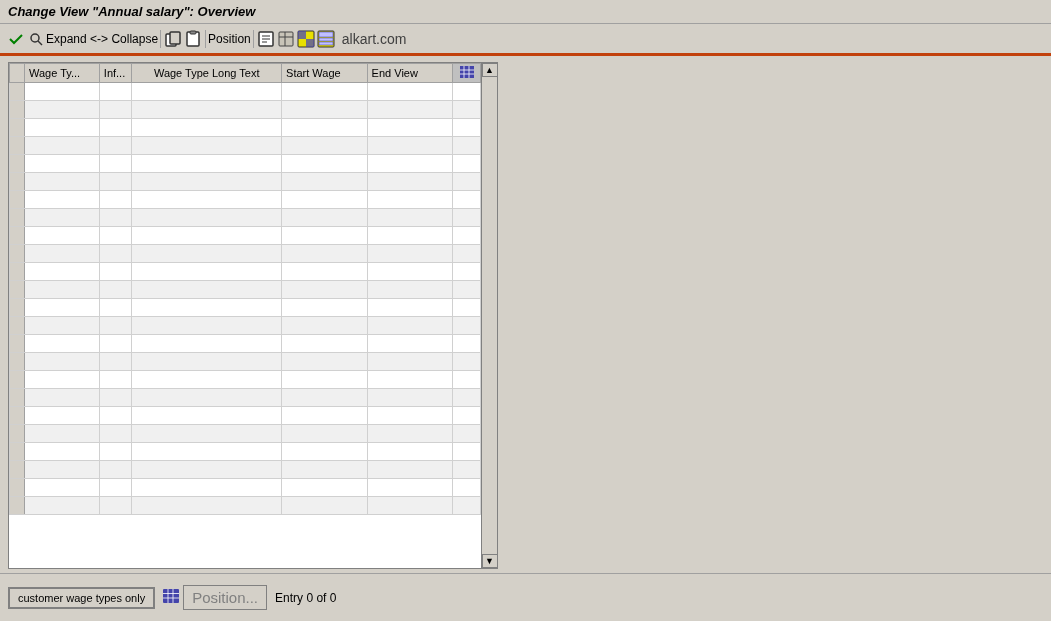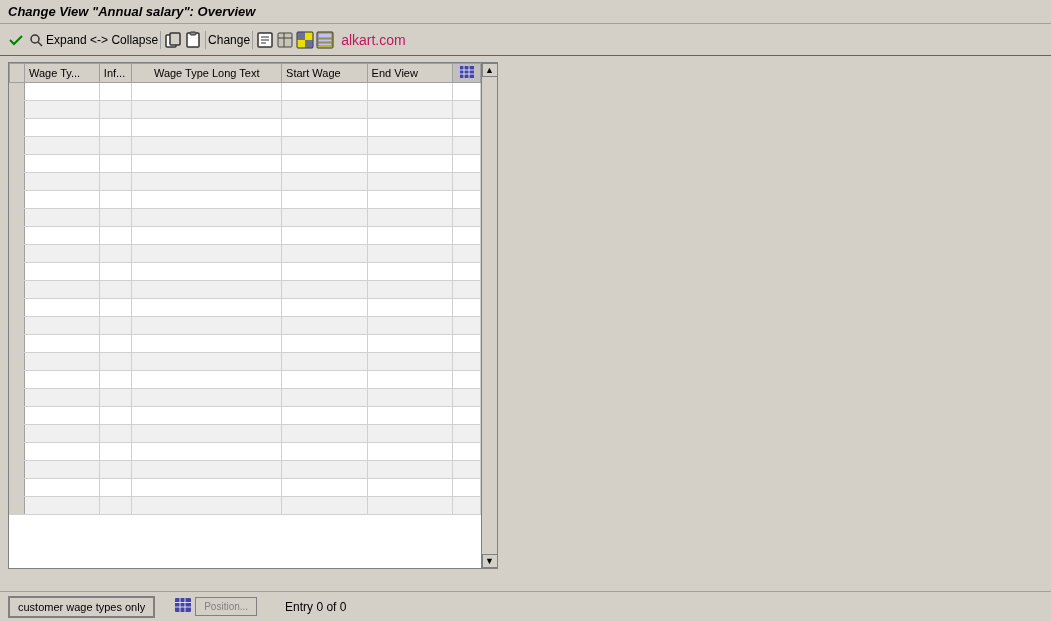--- a/index.html
+++ b/index.html
@@ -22,21 +22,21 @@
       color: #000;
       border-bottom: 1px solid #a0a0a0;
     }
 
     
     .toolbar {
       background-color: #d4d0c8;
       padding: 3px 6px;
       display: flex;
       align-items: center;
-      border-bottom: 1px solid #c2410c;
+      border-bottom: 3px solid #c2410c;
       height: 32px;
     }
 
     .toolbar-icon {
       width: 20px;
       height: 20px;
       display: inline-flex;
       align-items: center;
       justify-content: center;
       cursor: pointer;
@@ -124,55 +124,55 @@
       cursor: pointer;
       font-size: 9px;
     }
 
     
     .bottom-bar {
       background-color: #d4d0c8;
       padding: 6px 8px;
       display: flex;
       align-items: center;
-      gap: 20px;
+      gap: 8px;
       border-top: 1px solid #a0a0a0;
-      height: 30px;
+      height: 48px;
       position: absolute;
       bottom: 0;
       left: 0;
       right: 0;
     }
 
     .bottom-button {
       background-color: #d4d0c8;
       border: 2px solid #808080;
       padding: 3px 8px;
       font-size: 11px;
       cursor: pointer;
       color: #000;
       white-space: nowrap;
     }
 
     .position-button {
       background-color: #d4d0c8;
       border: 1px solid #808080;
       padding: 3px 8px;
-      font-size: 10px;
+      font-size: 15px;
       cursor: pointer;
       color: #808080;
       display: flex;
       align-items: center;
       gap: 4px;
     }
 
     .entry-text {
       font-size: 12px;
       color: #000;
-      margin-left: 8px;
+      margin-left: 0;
     }
 
     .col-wagety { width: 70px; }
     .col-inf { width: 30px; margin-top: 15px; }
     .col-longtext { width: 140px; text-align: center; }
     .col-startdate { width: 80px; }
     .col-enddate { width: 80px; }
     .col-icon { width: 26px; }
 
     .header-col-icon {
@@ -208,21 +208,21 @@
         <rect x="6" y="2" width="10" height="12" rx="1" stroke="#333" stroke-width="1.5" fill="#d4d0c8"></rect>
       </svg>
   </span>
   <span class="toolbar-icon" title="Paste">
     <svg width="18" height="18" viewBox="0 0 18 18">
         <rect x="3" y="2" width="12" height="14" rx="1" stroke="#333" stroke-width="1.5" fill="#fff"></rect>
         <rect x="6" y="1" width="6" height="3" rx="1" fill="#888" stroke="#333" stroke-width="1"></rect>
       </svg>
   </span>
   <span class="toolbar-separator"></span>
-  <span class="toolbar-text">Change</span>
+  <span class="toolbar-text">Position</span>
   <span class="toolbar-separator"></span>
   <span class="toolbar-icon" title="Detail">
     <svg width="18" height="18" viewBox="0 0 18 18">
         <rect x="2" y="2" width="14" height="14" rx="1" stroke="#333" stroke-width="1.5" fill="#fff"></rect>
         <line x1="5" y1="6" x2="13" y2="6" stroke="#333" stroke-width="1"></line>
         <line x1="5" y1="9" x2="13" y2="9" stroke="#333" stroke-width="1"></line>
         <line x1="5" y1="12" x2="10" y2="12" stroke="#333" stroke-width="1"></line>
       </svg>
   </span>
   <span class="toolbar-icon" title="Table View">
@@ -240,21 +240,21 @@
     </svg>
   </span>
   <span class="toolbar-icon" title="Layout">
     <svg width="18" height="18" viewBox="0 0 18 18">
       <rect x="1" y="1" width="16" height="16" rx="1" stroke="#333" stroke-width="1" fill="#e8e000"></rect>
       <rect x="2" y="2" width="14" height="5" fill="#c0c0ff" stroke="#3333aa" stroke-width="0.5"></rect>
       <rect x="2" y="8" width="14" height="3" fill="#c0c0ff" stroke="#3333aa" stroke-width="0.5"></rect>
       <rect x="2" y="12" width="14" height="3" fill="#c0c0ff" stroke="#3333aa" stroke-width="0.5"></rect>
     </svg>
   </span>
-  <span class="toolbar-text" style="color:#be185d; font-size:14px; margin-left:6px;">alkart.com</span>
+  <span class="toolbar-text" style="color:#404040; font-size:14px; margin-left:6px;">alkart.com</span>
 </div>
 
 <div style="background-color:#d4d0c8; padding: 6px 8px; height: calc(621px - 28px - 32px - 42px); position: relative;">
 
   <div class="table-container">
 
     <div style="position:absolute; right:0; top:0; width:16px; z-index:5; background:#d4d0c8; border-left:1px solid #808080; height:100%; display:flex; flex-direction:column; align-items:center;">
       <div class="scroll-btn">▲</div>
       <div style="flex:1;"></div>
       <div class="scroll-btn">▼</div>

